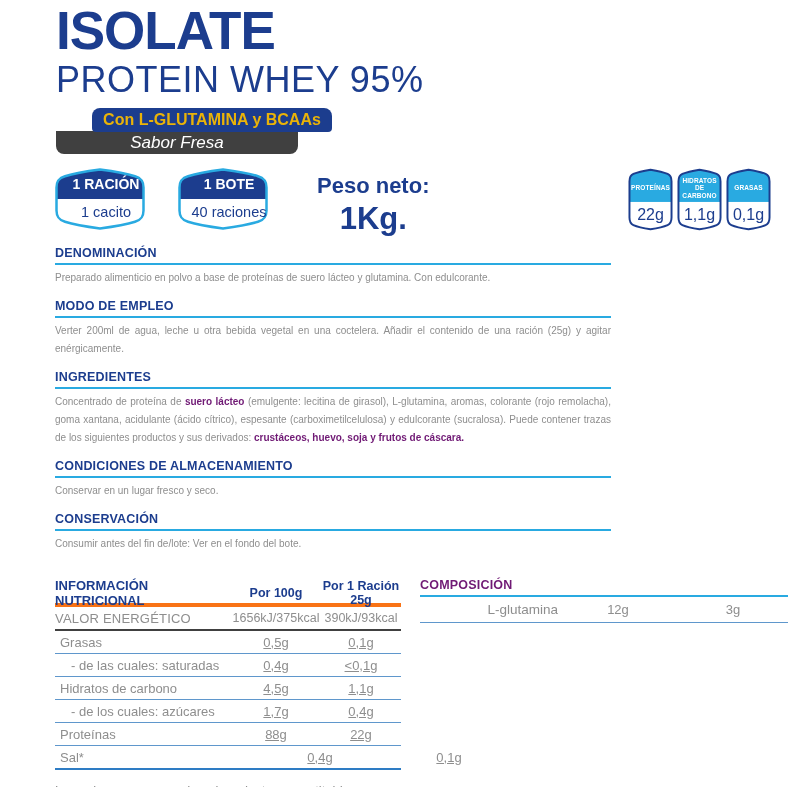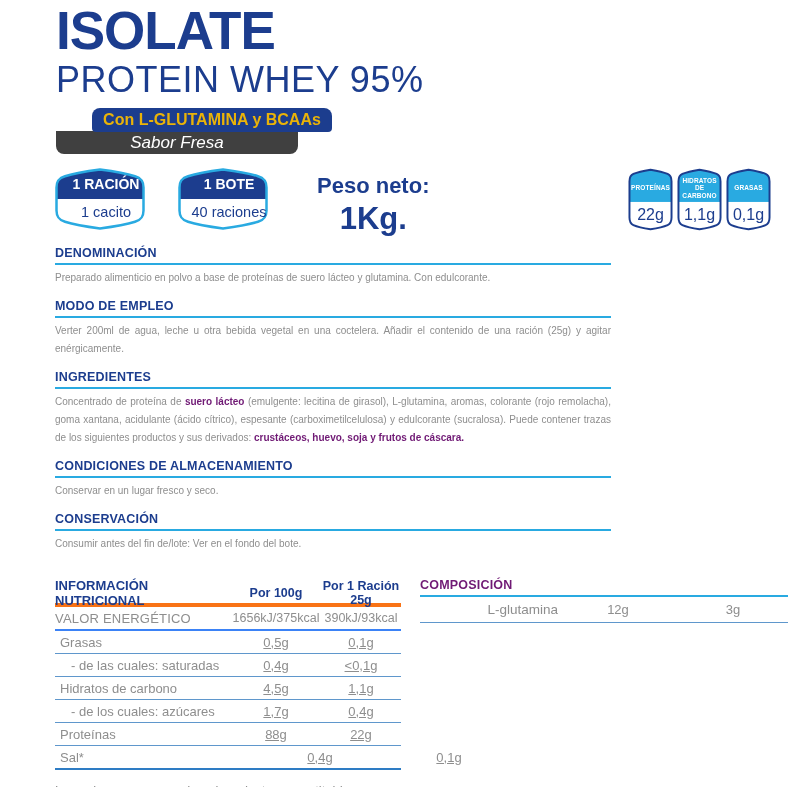--- a/index.html
+++ b/index.html
@@ -43,21 +43,21 @@
 
   
   .table-area{position:absolute;left:55px;top:578px;width:346px;}
   .ntable{width:100%;}
   .nrow{display:grid;grid-template-columns:176px 90px 80px;align-items:center;}
   .nrow .c1{text-align:left;}
   .nrow .c2,.nrow .c3{text-align:center;}
   .nrow.header{height:25px;border-bottom:4px solid #f97316;}
   .nrow.header .c1{color:#1c3d8e;font-size:13px;font-weight:700;}
   .nrow.header .c2,.nrow.header .c3{color:#1c3d8e;font-size:12.5px;font-weight:700;}
-  .nrow.energy{height:22px;border-bottom:2px solid #3b82f6;}
+  .nrow.energy{height:22px;border-bottom:2px solid #404040;}
   .nrow.energy .c1{color:#8e8e8e;font-size:13px;letter-spacing:0.2px;}
   .nrow.energy .c2,.nrow.energy .c3{color:#8e8e8e;font-size:12.5px;}
   .nrow.data{height:22px;border-bottom:1.5px solid #5f97cc;}
   .nrow.data .c1{color:#8e8e8e;font-size:13px;padding-left:5px;}
   .nrow.data .c2,.nrow.data .c3{color:#8e8e8e;font-size:13px;text-decoration:underline;}
   .nrow.data.indent .c1{padding-left:16px;}
   .nrow.last{border-bottom:2px solid #2e7cc4;gap:44px;}
   .table-note1{color:#8e8e8e;font-size:13px;margin-top:13px;}
 
   

